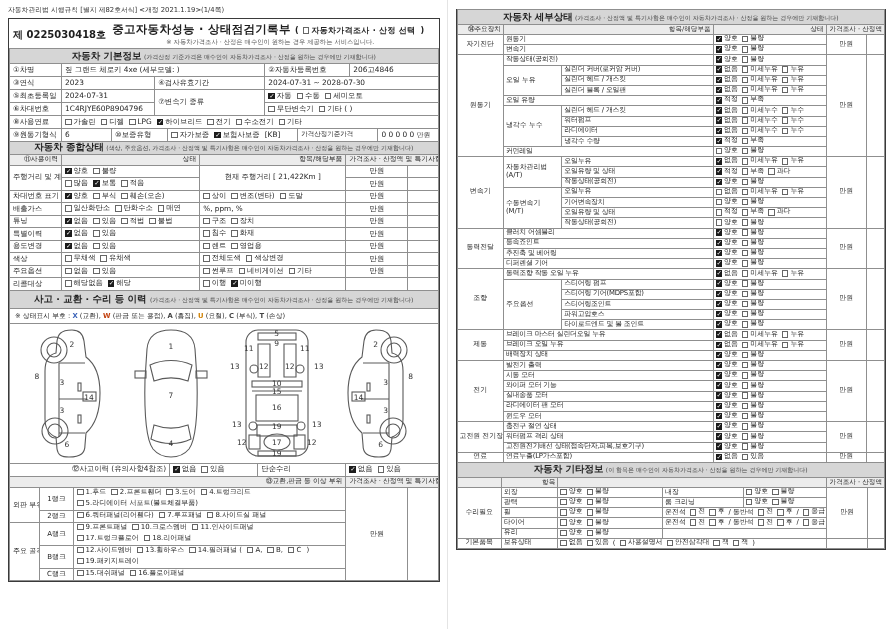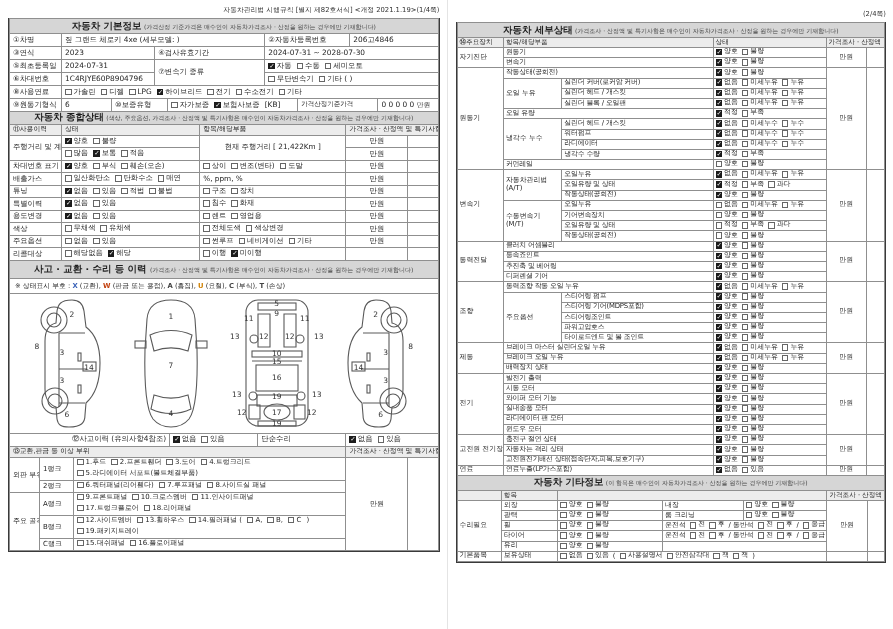--- a/index.html
+++ b/index.html
@@ -1,37 +1,37 @@
 <!DOCTYPE html>
 <html><head>
 <meta charset="utf-8">
 <style>
 *{box-sizing:border-box}
 html,body{margin:0;padding:0}
 body{width:893px;height:629px;background:#fff;font-family:"DejaVu Sans","Liberation Sans",sans-serif;color:#1e1e1e}
 .sheet{display:flex;width:893px;height:629px}
 .page{width:446.5px;padding:5px 7px 0 8px;position:relative}
 #p2{border-left:1px solid #e4e4e4;padding-top:9px}
-.meta{display:flex;justify-content:flex-end;font-size:6.8px;color:#333;margin-bottom:2px;height:11px}
+.meta{display:flex;justify-content:flex-start;font-size:6.8px;color:#333;margin-bottom:2px;height:11px}
 #p2 .meta{justify-content:flex-end}
 .docbox{border:1.5px solid #3a3a3a;background:#fff}
 .titlebar{display:flex;align-items:center;padding:3px 4px 2px 4px}
 .docno{font-weight:bold;font-size:10px;white-space:nowrap}
 .titlemid{flex:1;text-align:center}
 .t1{font-size:11.5px;font-weight:bold;letter-spacing:.3px;white-space:nowrap}
 .t1 .topt{font-size:8px}
 .t2{font-size:6.3px;color:#555;margin-top:1px}
 table{border-collapse:collapse;width:100%;table-layout:fixed;margin-top:-1px}
 td{border:1px solid #8f8f8f;font-size:7.4px;padding:0 3px;height:13px;line-height:1.15;overflow:hidden;white-space:nowrap;vertical-align:middle}
 .secbar{background:#d6d6d6;text-align:center;height:15px}
 .secbar b{font-size:9.5px}
 .note{font-size:6px;color:#444;font-weight:normal}
-tr.ch td{background:#ececec;text-align:left;height:11px;font-size:6.8px;color:#222}
+tr.ch td{background:#ececec;text-align:right;height:11px;font-size:6.8px;color:#222}
 .lab{background:#fff}
-.ctr{text-align:left}
+.ctr{text-align:center}
 .lft{text-align:right}
 .sm{font-size:6.5px}
 .price{text-align:center}
 .mileage{font-size:7.8px;text-align:center}
 .cb{display:inline-flex;align-items:center;margin-right:5px;vertical-align:middle}
 .bx{width:6.5px;height:6.5px;border:1px solid #666;background:#fff;display:inline-block;margin-right:2px;flex:none;position:relative}
 .cb.on .bx{background:#1c1c1c;border-color:#1c1c1c}
 .cb.on .bx::after{content:"\2713";position:absolute;left:0;top:-1px;width:100%;text-align:center;font-size:6.5px;line-height:7px;color:#fff;font-weight:bold}
 .txt{margin-right:4px}
 .sbar{background:#d6d6d6;border-left:1px solid #8f8f8f;border-right:1px solid #8f8f8f;border-top:1px solid #8f8f8f;margin-top:-1px;text-align:center;padding:2px 0;font-size:9.5px;font-weight:bold}
@@ -58,20 +58,30 @@
 <body>
 
 <div class="sheet">
 
   <div class="page" id="p1">
     <div class="meta">
       <span>자동차관리법 시행규칙 [별지 제82호서식] &lt;개정 2021.1.19&gt;</span>
       <span>(1/4쪽)</span>
     </div>
     <div class="docbox">
+      <div class="titlebar">
+        <span class="docno">제 0225030418호</span>
+        <div class="titlemid">
+          <div class="t1"><span>중고자동차성능 · 상태점검기록부</span> <span class="topt" id="title-opt"><span class="txt">(</span><span class="cb">
+                  <span class="bx"></span>
+                  <span class="lb">자동차가격조사 · 산정 선택</span>
+                </span><span class="txt">)</span></span></div>
+          <div class="t2">※ 자동차가격조사 · 산정은 매수인이 원하는 경우 제공하는 서비스입니다.</div>
+        </div>
+      </div>
       <table class="t-basic">
         <colgroup>
             <col style="width:52px">
             <col style="width:93px">
             <col style="width:110px">
             <col style="width:85px">
             <col style="width:88px">
           </colgroup>
         <tbody id="tb-basic">
 <tr>
@@ -626,23 +636,20 @@
                     <span class="lb">16.플로어패널</span>
                   </span></div>
               </td>
             </tr>
           </tbody>
       </table>
     </div>
   </div>
 
   <div class="page" id="p2">
-    <div class="meta">
-      <span>(2/4쪽)</span>
-    </div>
     <div class="docbox">
       <table class="t-detail">
         <colgroup>
             <col style="width:46px">
             <col style="width:58px">
             <col style="width:150px">
             <col style="width:112px">
             <col style="width:40px">
             <col style="width:18px">
           </colgroup>
@@ -1108,21 +1115,21 @@
                   <span class="bx"></span>
                   <span class="lb">양호</span>
                 </span><span class="cb">
                   <span class="bx"></span>
                   <span class="lb">불량</span>
                 </span></td>
               <td class="price ctr" rowspan="3">만원</td>
               <td class="psub" rowspan="3"></td>
             </tr>
             <tr>
-              <td colspan="2" class="itm">자동차는 격리 상태</td>
+              <td colspan="2" class="itm">워터펌프 격리 상태</td>
               <td><span class="cb on">
                   <span class="bx"></span>
                   <span class="lb">양호</span>
                 </span><span class="cb">
                   <span class="bx"></span>
                   <span class="lb">불량</span>
                 </span></td>
             </tr>
             <tr>
               <td colspan="2" class="itm">고전원전기배선 상태(접속단자,피복,보호기구)</td>

